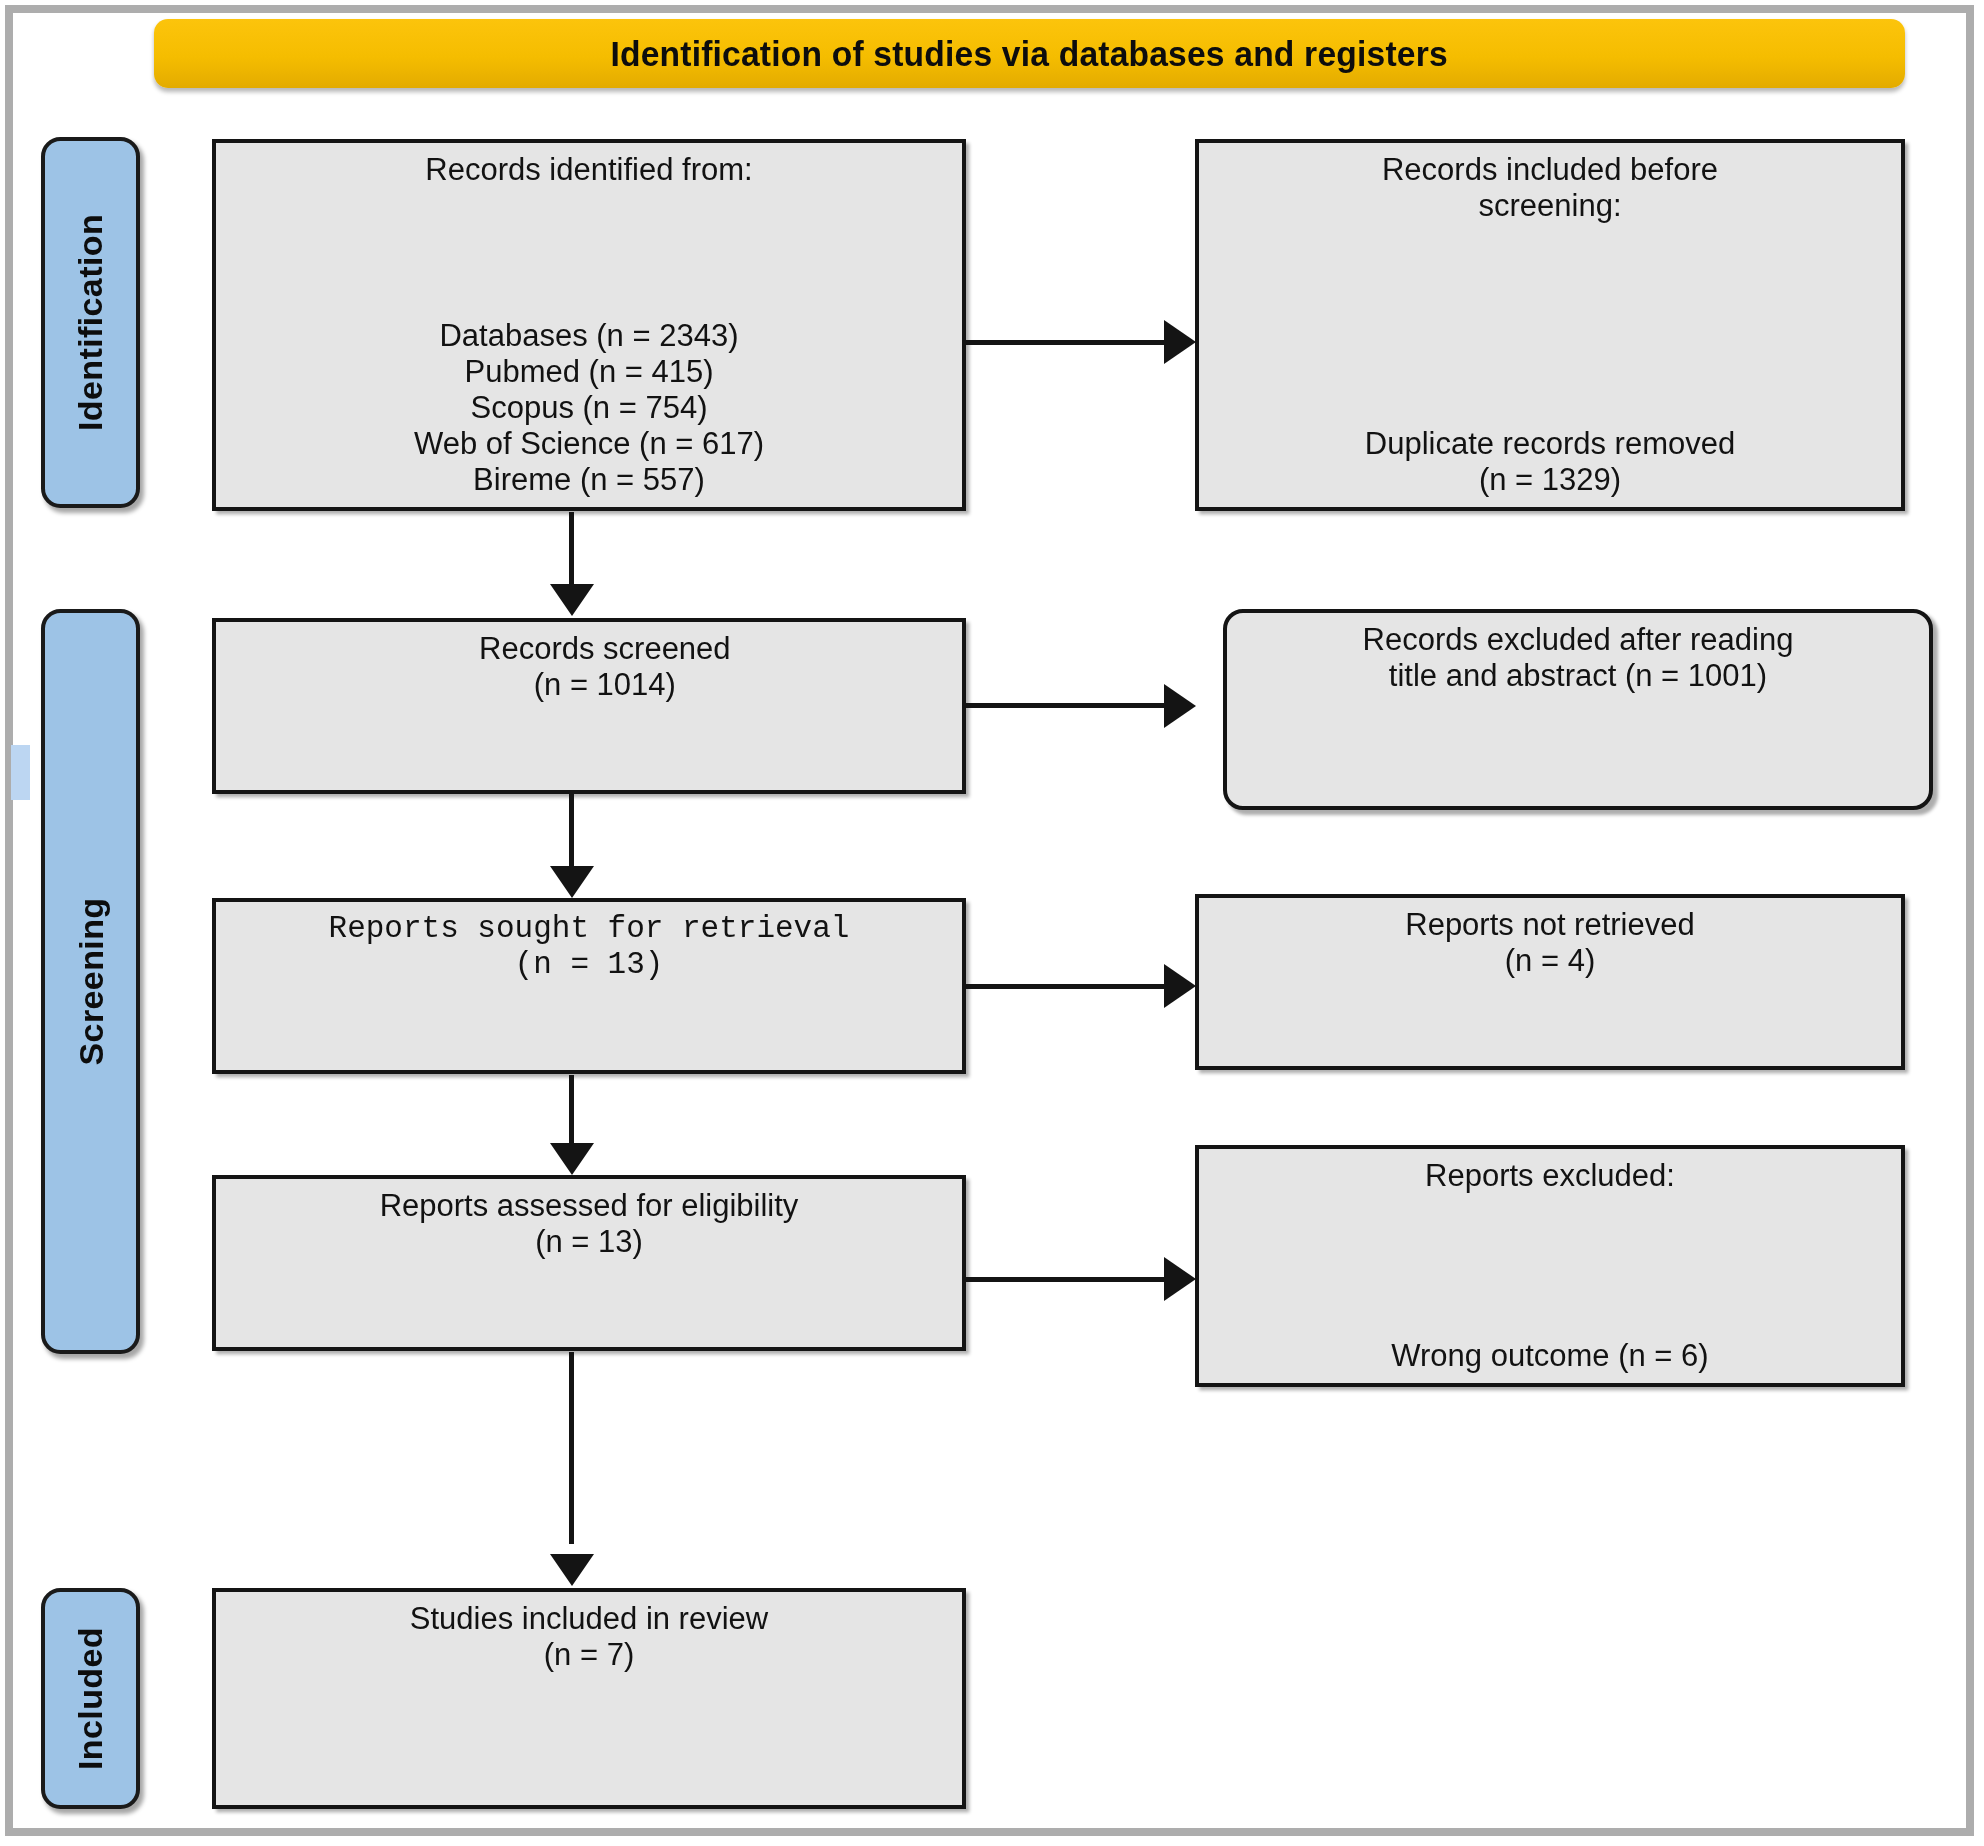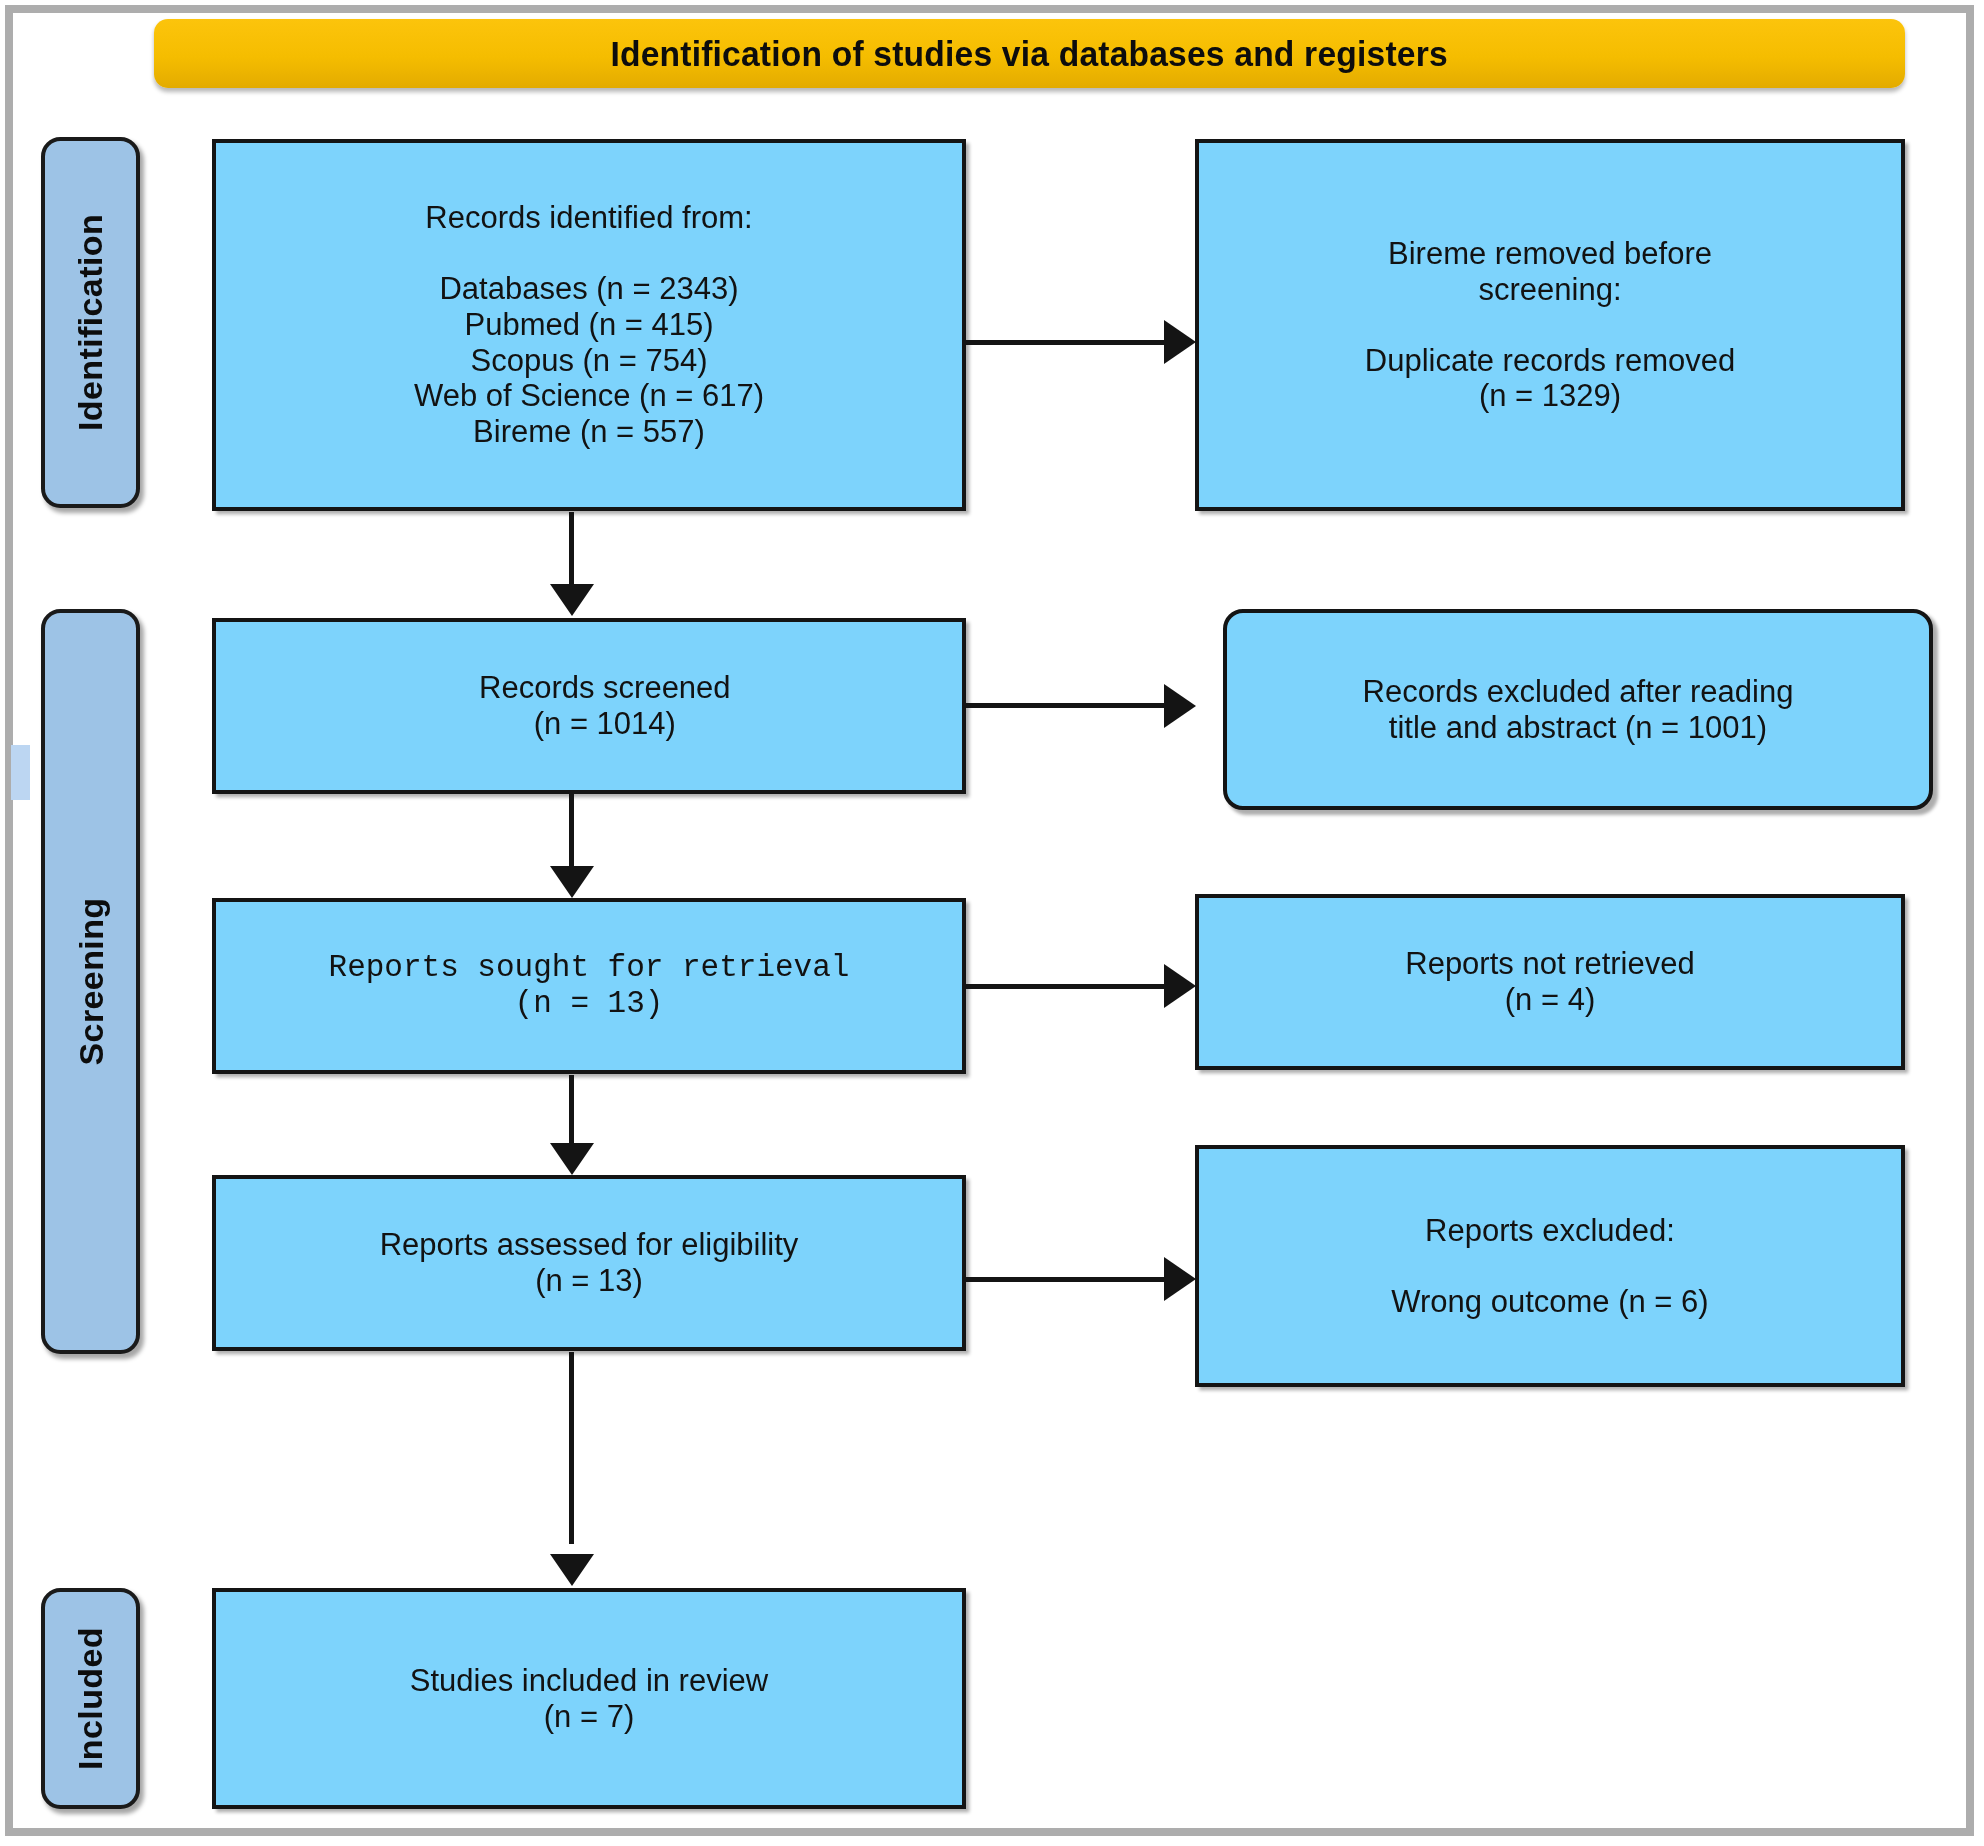--- a/index.html
+++ b/index.html
@@ -87,28 +87,28 @@
     color: #0d0d0d;
     letter-spacing: 0.4px;
   }
   #pill-identification { left: 41px;  top: 137px;  width: 99px; height: 371px; }
   #pill-screening     { left: 41px;  top: 609px;  width: 99px; height: 745px; }
   #pill-included      { left: 41px;  top: 1588px; width: 99px; height: 221px; }
 
   
   .flow-box {
     position: absolute;
-    background: #7dd3fc;
+    background: #e5e5e5;
     border: 4.4px solid #141414;
     box-sizing: border-box;
     box-shadow: 4.4px 4.4px 3.5px rgba(0,0,0,0.32);
     display: flex;
     flex-direction: column;
     align-items: center;
-    justify-content: center;
+    justify-content: space-between;
     padding: 8.8px 12.4px;
   }
   .flow-line {
     font-size: 31px;
     line-height: 1.16;
     color: #121212;
     text-align: center;
     white-space: pre-line;
   }
   .flow-line.gap-before { margin-top: 35px; }
@@ -179,21 +179,21 @@
   <div class="flow-box" id="box-identified">
     <div class="flow-line">Records identified from:</div>
     <div class="flow-line gap-before">Databases (n = 2343)
 Pubmed (n = 415)
 Scopus (n = 754)
 Web of Science (n = 617)
 Bireme (n = 557)</div>
   </div>
 
   <div class="flow-box" id="box-removed">
-    <div class="flow-line">Bireme removed before
+    <div class="flow-line">Records included before
 screening:</div>
     <div class="flow-line gap-before">Duplicate records removed
 (n = 1329)</div>
   </div>
 
   <div class="conn-h" style="left:966px; top:340px; width:199px;"></div>
   <div class="arrow-right" style="left:1164px; top:320px;"></div>
 
   <div class="conn-v" style="left:569px; top:512px; height:75px;"></div>
   <div class="arrow-down" style="left:550px; top:584px;"></div>

